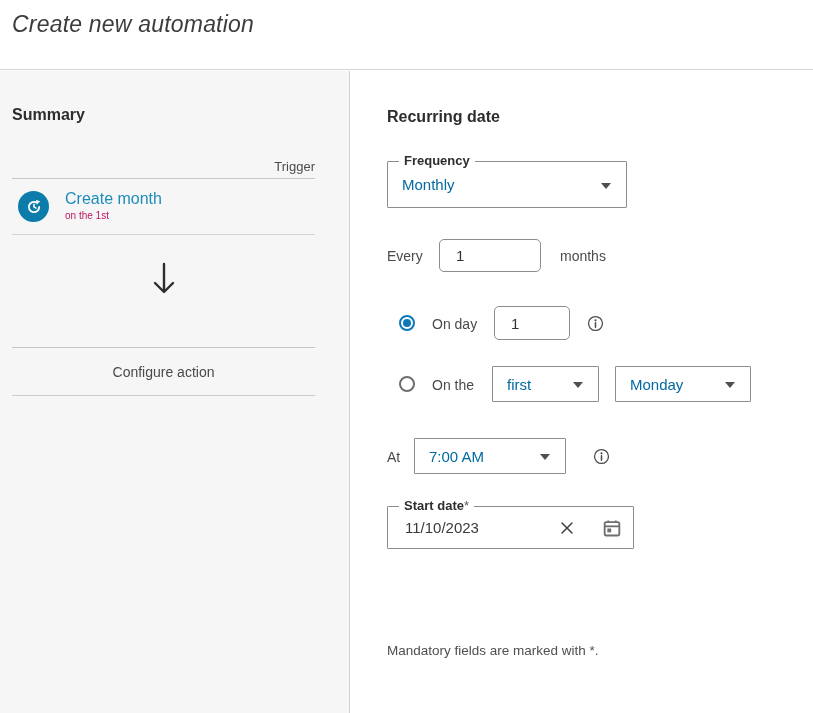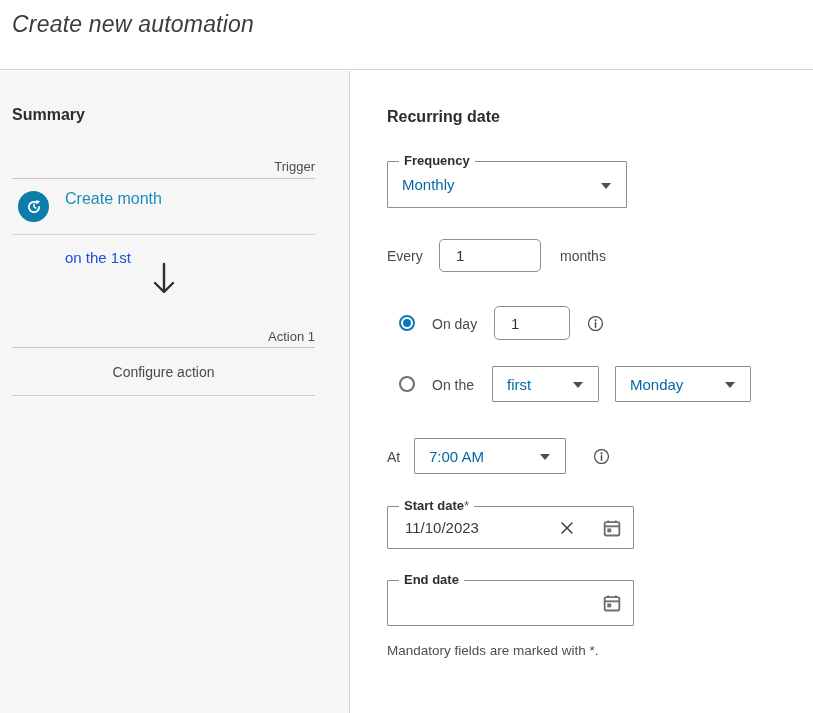--- a/index.html
+++ b/index.html
@@ -34,21 +34,21 @@
   .sep-3 { top:276px; }
   .sep-4 { top:324px; background:#cccccc; }
 
   .trigger-card { position:absolute; left:12px; top:118px; width:303px; height:36px;
     cursor:pointer; }
   .trigger-icon { position:absolute; left:6px; top:2px; width:31px; height:31px;
     border-radius:50%; background:#0c7dab; display:flex; align-items:center;
     justify-content:center; }
   .trigger-texts { position:absolute; left:53px; top:0; }
   .trigger-title { font-size:16px; color:#1d8cba; line-height:19px; }
-  .trigger-subtitle { font-size:15px; color:#1d4ed8; line-height:16px;margin-top:42px; }
+  .trigger-subtitle { font-size:10px; color:#be185d; line-height:16px; }
 
   .flow-arrow { position:absolute; left:0; top:190px; width:327px; height:36px;
     display:flex; align-items:center; justify-content:center; }
 
   .configure-action { position:absolute; left:0; top:293px; width:327px;
     text-align:center; font-size:14px; color:#4a4a4a; background:transparent;
     border:none; font-family:inherit; cursor:pointer; }
 
   
   .form-title { position:absolute; left:36px; top:37px; font-size:16px;
@@ -136,21 +136,20 @@
       </div>
     </div>
     <div class="sep sep-2"></div>
 
     <div class="flow-arrow">
       <svg width="26" height="34" viewBox="0 0 26 34">
         <path d="M13 2 L13 29 M4 21 L13 30 L22 21" fill="none" stroke="#2e2e2e" stroke-width="2.4" stroke-linecap="round" stroke-linejoin="round"></path>
       </svg>
     </div>
 
-    <div class="section-label action-label">Action 1</div>
     <div class="sep sep-3"></div>
 
     <button class="configure-action">Configure action</button>
     <div class="sep sep-4"></div>
   </aside>
 
   <main class="form-panel">
     <div class="form-title">Recurring date</div>
 
     <div class="outlined freq-field">
@@ -209,28 +208,16 @@
       <span class="cal-btn">
         <svg width="20" height="20" viewBox="0 0 24 24">
           <rect x="3.2" y="5" width="17.6" height="16" rx="2" fill="none" stroke="#6e6e6e" stroke-width="2.2"></rect>
           <path d="M3.2 10 L20.8 10" stroke="#6e6e6e" stroke-width="2.2"></path>
           <path d="M7.5 3 L7.5 6 M16.5 3 L16.5 6" stroke="#6e6e6e" stroke-width="2.2"></path>
           <rect x="6.4" y="12.6" width="4.6" height="4.6" fill="#6e6e6e"></rect>
         </svg>
       </span>
     </div>
 
-    <div class="outlined end-date-field">
-      <span class="float-label">End date</span>
-      <span class="date-value"></span>
-      <span class="cal-btn">
-        <svg width="20" height="20" viewBox="0 0 24 24">
-          <rect x="3.2" y="5" width="17.6" height="16" rx="2" fill="none" stroke="#6e6e6e" stroke-width="2.2"></rect>
-          <path d="M3.2 10 L20.8 10" stroke="#6e6e6e" stroke-width="2.2"></path>
-          <path d="M7.5 3 L7.5 6 M16.5 3 L16.5 6" stroke="#6e6e6e" stroke-width="2.2"></path>
-          <rect x="6.4" y="12.6" width="4.6" height="4.6" fill="#6e6e6e"></rect>
-        </svg>
-      </span>
-    </div>
 
     <div class="footnote">Mandatory fields are marked with *.</div>
   </main>
 </div>
 
 </body></html>

